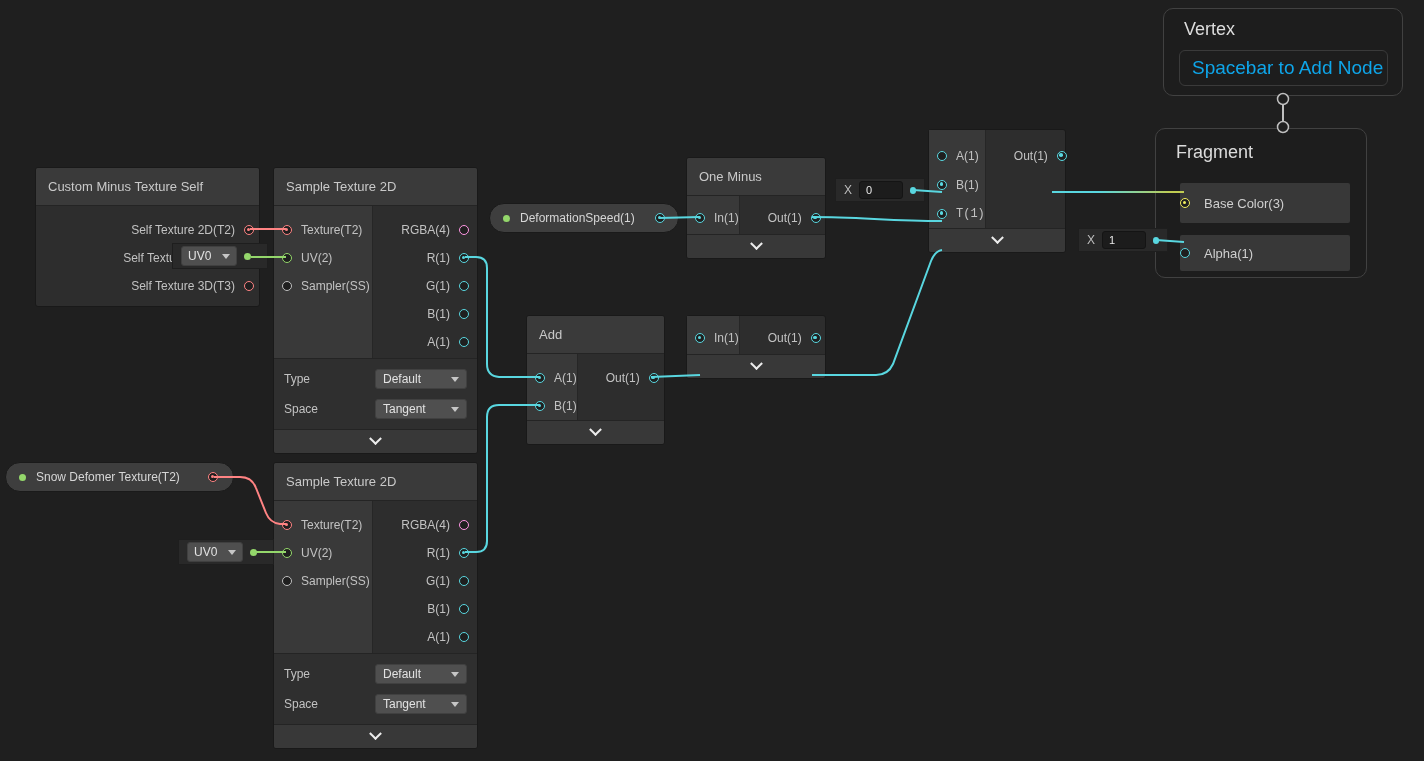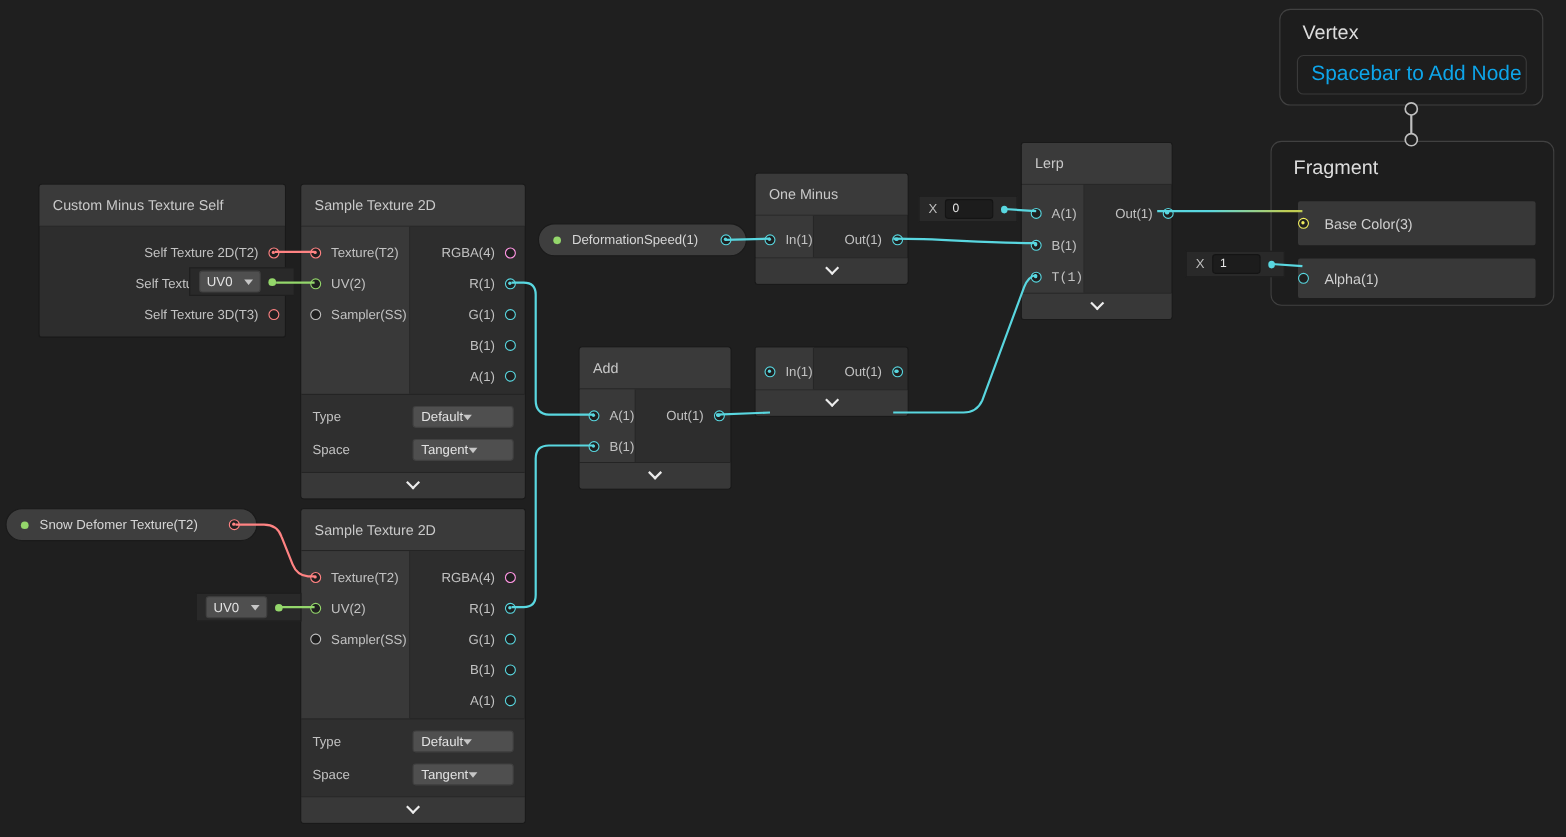--- a/index.html
+++ b/index.html
@@ -31,21 +31,21 @@
   .c-green{ --pc: var(--green); }
   .c-gray { --pc: var(--gray); }
   .c-yellow{ --pc: var(--yellow); }
   .port.in { margin-left:8px; }
   .port.outp { margin-right:8px; }
 
   .controls { background:#2F2F2F; border-top:1px solid #242424; padding:5px 10px; }
   .crow { height:30px; display:flex; align-items:center; justify-content:space-between;gap:26px; }
   .clabel { font-size:12px; color:#C2C2C2; }
   .dropdown { width:92px; height:20px; background:#4F4F4F; border:1px solid #404040;
-    border-radius:3px; display:flex; align-items:center; justify-content:flex-start;
+    border-radius:3px; display:flex; align-items:center; justify-content:space-between;
     padding:0 7px; font-size:12px; color:#E2E2E2; }
   .darr { width:0; height:0; border-left:4px solid transparent;
     border-right:4px solid transparent; border-top:5px solid #C6C6C6; }
   .chevstrip { height:24px; background:#383838; border-top:1px solid #242424;
     display:flex; align-items:center; justify-content:center; border-radius:0 0 2px 2px; }
   .chev { width:9px; height:9px; border-right:2.2px solid #ECECEC;
     border-bottom:2.2px solid #ECECEC; transform:rotate(45deg) translate(-2px,-2px); }
 
   
   .pill { position:absolute; height:30px; background:#3E3E3E; border:1px solid #1A1A1A;
@@ -296,23 +296,20 @@
             <span class="port filled c-cyan outp"></span>
           </div>
       </div>
     </div>
     <div class="chevstrip">
         <span class="chev"></span>
       </div>
   </div>
 
   <div class="node" style="left:928px; top:129px; width:138px;">
-    <div class="ntitle">
-      <span>Lerp</span>
-    </div>
     <div class="ports" style="height:98px;">
       <div class="incol" style="width:64px; padding-top:11px;">
         <div class="prow in" style="height:29px;">
             <span class="port c-cyan in"></span>
             <span class="plabel">A(1)</span>
           </div>
         <div class="prow in" style="height:29px;">
             <span class="port filled c-cyan in"></span>
             <span class="plabel">B(1)</span>
           </div>
@@ -333,21 +330,21 @@
       </div>
   </div>
 
   <div class="master" style="left:1163px; top:8px; width:240px; height:88px;">
     <div class="mtitle" style="padding-top:10px;">Vertex</div>
     <div class="placeholder">
       <span>Spacebar to Add Node</span>
     </div>
   </div>
 
-  <div class="master" style="left:1155px; top:128px; width:258px; height:150px;">
+  <div class="master" style="left:1155px; top:128px; width:212px; height:150px;">
     <div class="mtitle">Fragment</div>
     <div class="mblock" style="margin-top:20px; height:40px;">
       <span class="port filled c-yellow"></span>
       <span class="plabel">Base Color(3)</span>
     </div>
     <div class="mblock" style="margin-top:12px; height:36px;">
       <span class="port c-cyan"></span>
       <span class="plabel">Alpha(1)</span>
     </div>
   </div>

